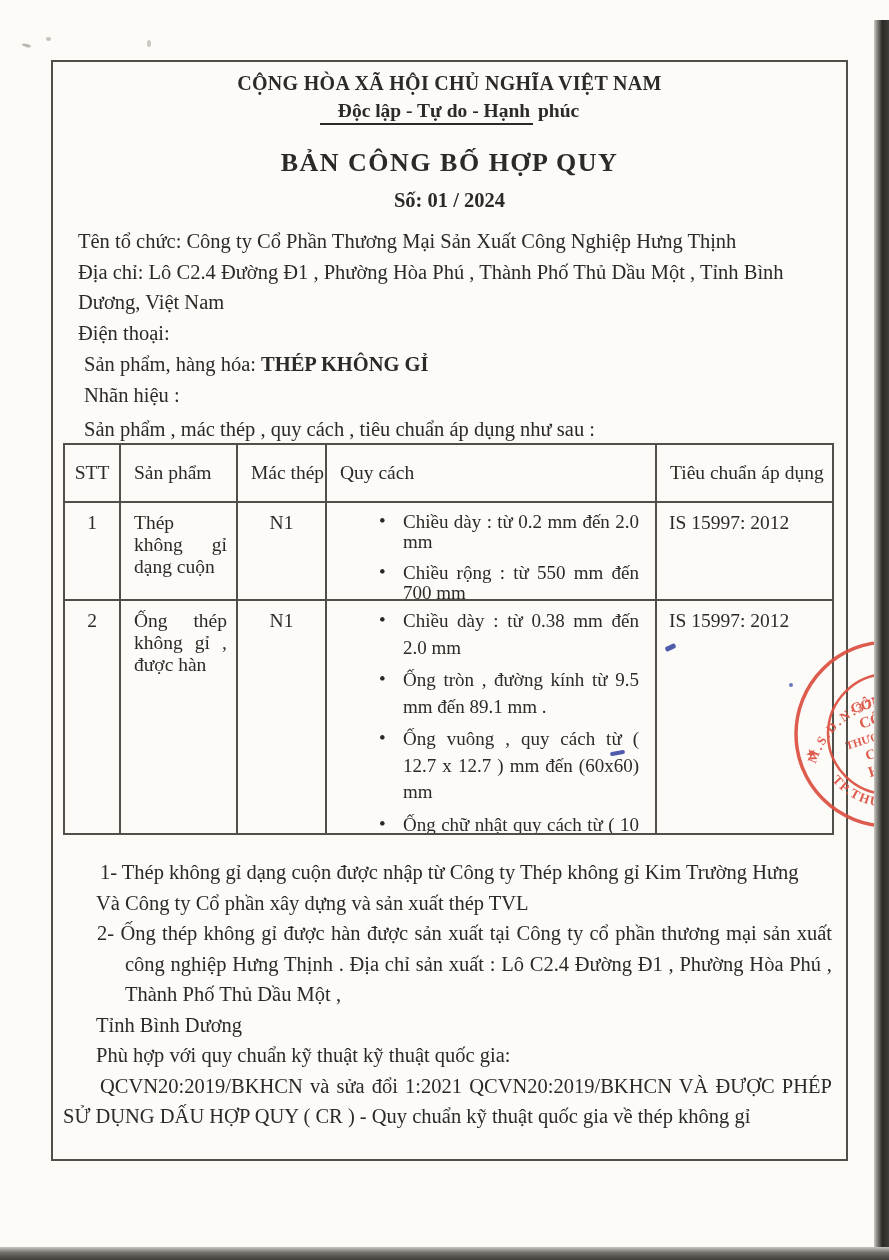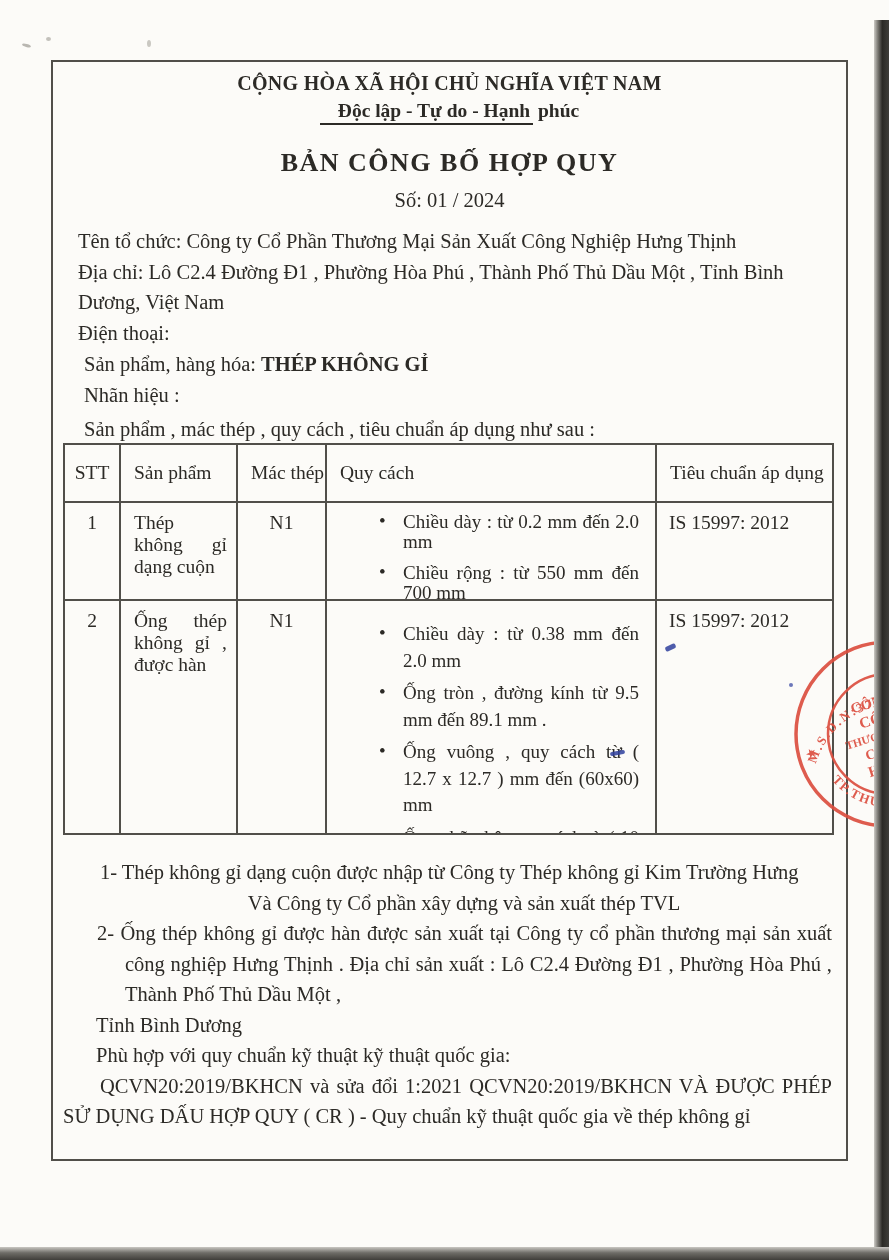--- a/index.html
+++ b/index.html
@@ -10,47 +10,47 @@
   }
   .frame{
     position:absolute;left:51px;top:60px;width:797px;height:1101px;
     border:2px solid #514f4a;box-sizing:border-box;background:transparent;
   }
   .hdr{position:absolute;left:0;right:0;text-align:center;}
   .national{top:10px;font-size:20px;font-weight:bold;letter-spacing:.3px;}
   .motto{top:38px;font-size:19.5px;font-weight:bold;}
   .motto .u{border-bottom:2px solid #2c2a26;padding:0 3px 2px 18px;}
   .doc-title{top:86px;font-size:26px;font-weight:bold;letter-spacing:1.5px;}
-  .doc-no{top:127px;font-size:20.5px;}
+  .doc-no{top:127px;font-size:20.5px;font-weight:bold;}
   .info{position:absolute;left:25px;top:164px;width:740px;font-size:20.5px;line-height:30.5px;}
   .sub{position:absolute;left:31px;top:287px;width:730px;font-size:20.5px;line-height:30.5px;}
   .sub .intro{margin-top:4px;}
   .spec-table{
     position:absolute;left:10px;top:381px;width:769px;
     border-collapse:collapse;table-layout:fixed;font-size:19.5px;
   }
   .spec-table th,.spec-table td{border:2px solid #514f4a;}
   .spec-table th{height:38px;font-weight:normal;text-align:left;padding:0 0 0 13px;vertical-align:middle;}
   .spec-table th.stt{text-align:center;padding:9px;}
   .spec-table td{vertical-align:top;}
   td.stt{text-align:center;padding-top:9px;}
   td.sp{padding:9px 9px 0 13px;text-align:justify;}
   td.mac{text-align:center;padding-top:9px;margin-left:36px;}
   td.qc{padding:0;}
   td.tc{padding:9px 6px 0 12px;}
   .qc-box{box-sizing:border-box;overflow:hidden;padding-top:9px;}
   .qc-box1{height:96px;}
-  .qc-box2{height:232px;padding-top:20px;}
+  .qc-box2{height:232px;padding-top:7px;}
   ul.qc-list{list-style:none;margin:0;padding:0 16px 0 0;}
   ul.qc-list li{position:relative;margin:0 0 11px 76px;text-align:justify;line-height:20px;font-size:19px;}
   ul.qc-list li::before{content:"•";position:absolute;left:-24px;top:-1px;font-size:19px;}
   ul.qc2 li{line-height:26.5px;margin-bottom:6px;}
   .notes{position:absolute;left:10px;top:795px;width:769px;font-size:20.5px;line-height:30.5px;}
   .n1{padding-left:37px;}
-  .n2{padding-left:33px;text-align:center;}
+  .n2{padding-left:33px;}
   .n3{margin-left:62px;text-indent:-28px;text-align:justify;}
   .n4,.n5{padding-left:33px;}
   .n6{text-indent:37px;text-align:justify;}
   .stamp{position:absolute;left:792px;top:638px;width:192px;height:192px;z-index:2;opacity:.92;}
   .edge-right{
     position:absolute;top:20px;right:0;width:15px;height:1240px;z-index:5;
     background:linear-gradient(to right,#cccac5 0%,#7d7b76 25%,#2b2a26 55%,#3f3e3a 100%);
   }
   .edge-bottom{
     position:absolute;left:0;bottom:0;width:889px;height:13px;z-index:5;

